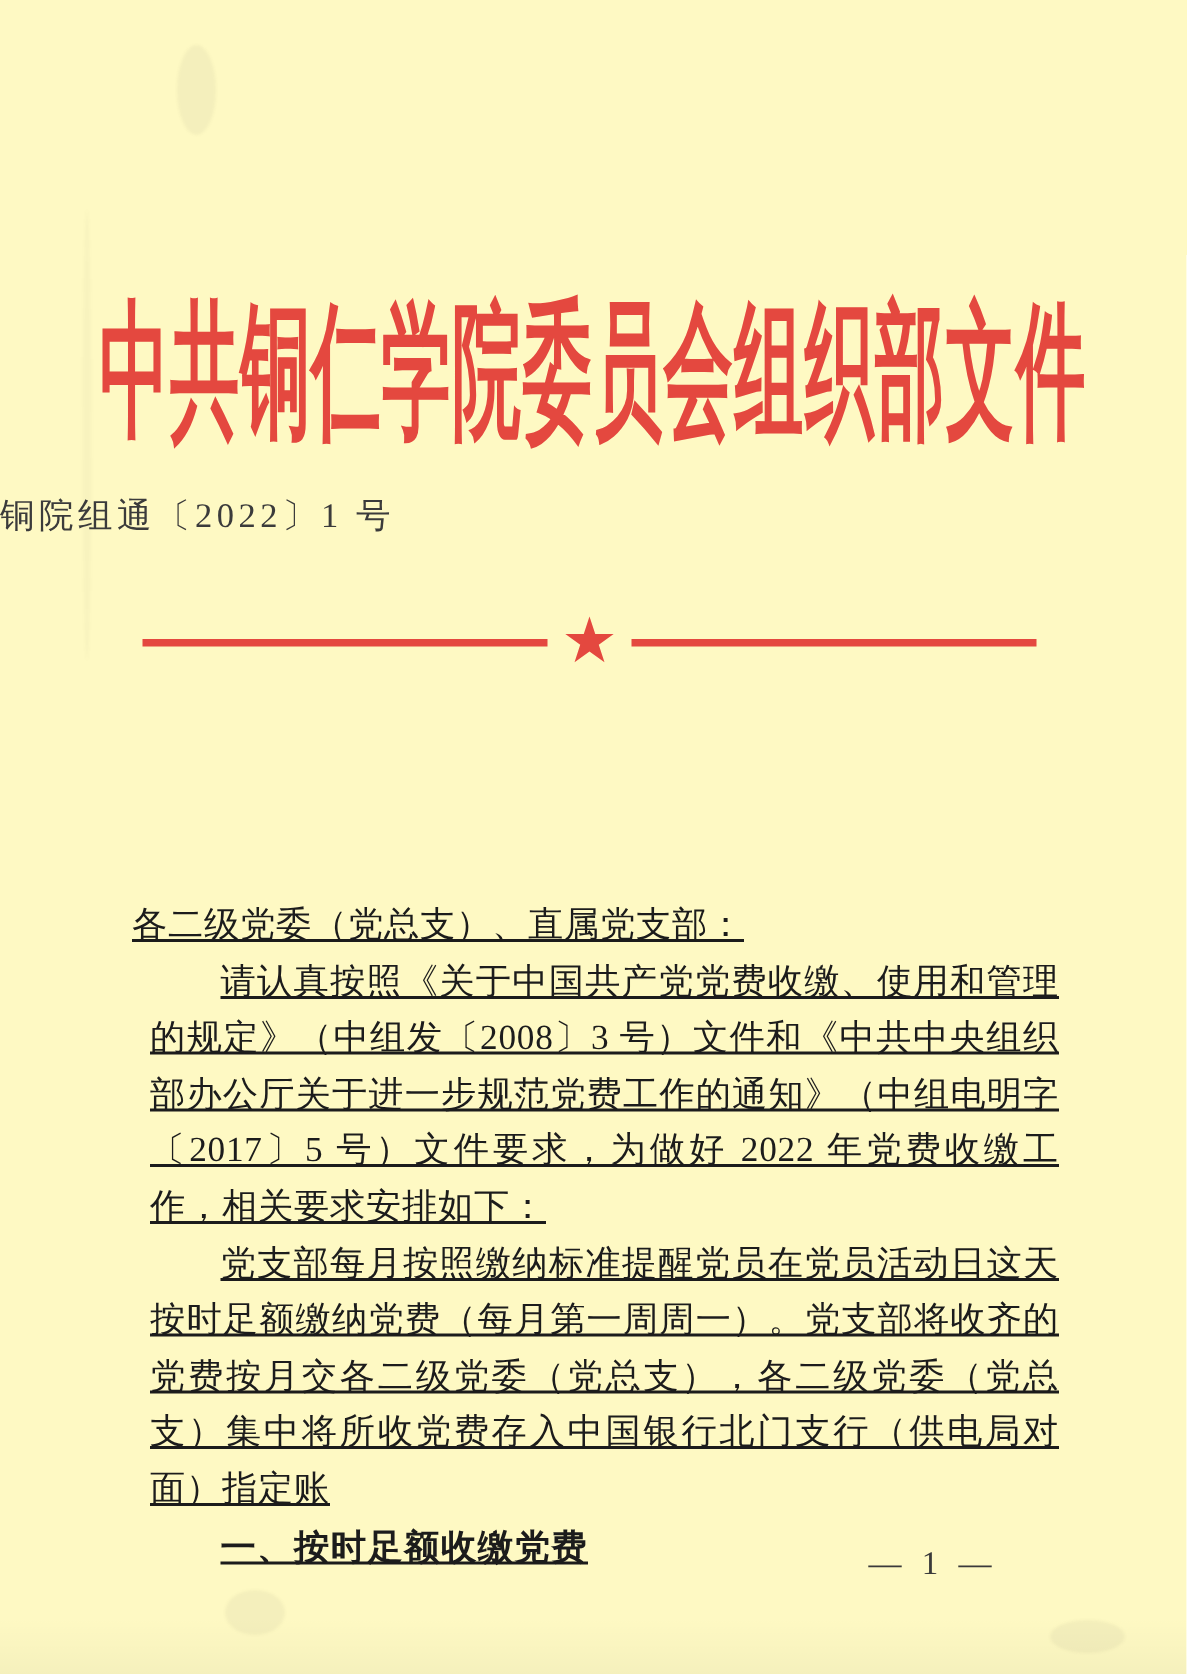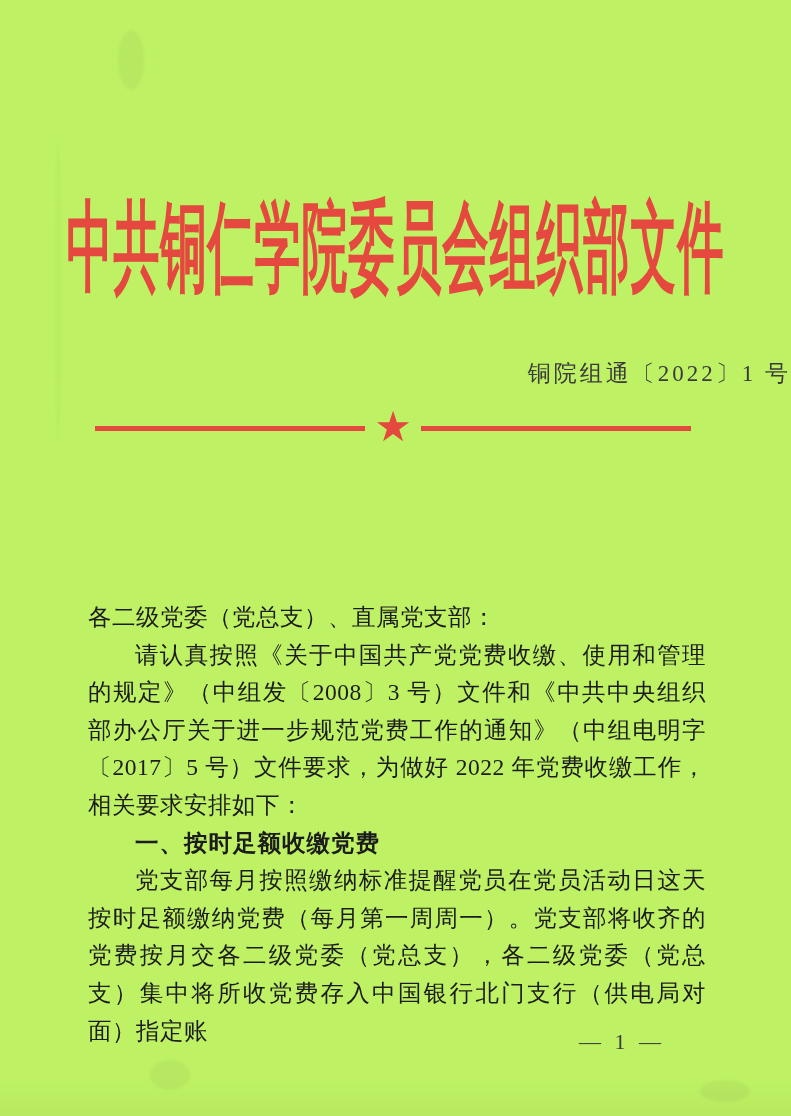--- a/index.html
+++ b/index.html
@@ -6,21 +6,21 @@
   html, body { background: #ffffff; }
   body {
     width: 791px; height: 1116px;
     position: relative;
     overflow: hidden;
     font-family: "Liberation Serif", "DejaVu Serif", serif;
     color: #1c1c1c;
   }
   .page {
     position: absolute; inset: 0;
-    background: #bef264;
+    background: #fef9c3;
     padding-left: 16px;
   }
   
   .speck { position: absolute; background: rgba(60,60,60,0.05); border-radius: 50%; filter: blur(1px); }
   .speck.s1 { left: 118px; top: 30px; width: 26px; height: 60px; }
   .speck.s2 { left: 150px; top: 1060px; width: 40px; height: 30px; }
   .speck.s3 { left: 700px; top: 1080px; width: 50px; height: 22px; }
   .speck.s4 { left: 55px; top: 140px; width: 6px; height: 300px; background: rgba(60,60,60,0.03); }
   .bottom-shade {
     position: absolute; left: 0; right: 0; bottom: 0; height: 38px;
@@ -38,22 +38,22 @@
     font-size: 46px;
     letter-spacing: 1px;
     white-space: nowrap;
     transform: scale(1.0, 2.15);
     transform-origin: center center;
     font-family: "Liberation Serif", "DejaVu Serif", serif;
   }
 
   
   .doc-number {
-    position: absolute; top: 358px; left: 0; width: 100%;
-    text-align: right;
+    position: absolute; top: 328px; left: 0; width: 100%;
+    text-align: left;
     font-size: 23px;
     letter-spacing: 3px;
     color: #3b3b3b;
   }
 
   
   .divider {
     position: absolute; top: 408px; left: 95px; width: 596px; height: 40px;
     display: flex; align-items: center;
   }
@@ -82,23 +82,24 @@
   }
 
   
   .body-block {
     position: absolute; top: 599px; left: 88px; width: 618px;
     font-size: 23.5px;
     line-height: 37.6px;
     text-align: justify;
     color: #1c1c1c;
     letter-spacing: 0.5px;
+    text-decoration: underline;
   }
   .body-block p { margin: 0; }
-  .body-block p.indent { text-indent: 2em; }
+  .body-block p.indent { text-indent: 2em; margin-left: 12px; }
   .body-block p.heading {
     font-weight: bold;
     font-family: "Liberation Sans", "DejaVu Sans", sans-serif;
     letter-spacing: 1px;
   }
 
   
   .page-number {
     position: absolute; top: 1029px; right: 126px;
     font-size: 22px;
@@ -129,19 +130,19 @@
     <span class="star">★</span>
     <span class="rule"></span>
   </div>
 
   <div class="title-block">
   </div>
 
   <div class="body-block">
     <p>各二级党委（党总支）、直属党支部：</p>
     <p class="indent">请认真按照《关于中国共产党党费收缴、使用和管理的规定》（中组发〔2008〕3 号）文件和《中共中央组织部办公厅关于进一步规范党费工作的通知》（中组电明字〔2017〕5 号）文件要求，为做好 2022 年党费收缴工作，相关要求安排如下：</p>
+    <p class="indent">党支部每月按照缴纳标准提醒党员在党员活动日这天按时足额缴纳党费（每月第一周周一）。党支部将收齐的党费按月交各二级党委（党总支），各二级党委（党总支）集中将所收党费存入中国银行北门支行（供电局对面）指定账</p>
     <p class="indent heading">一、按时足额收缴党费</p>
-    <p class="indent">党支部每月按照缴纳标准提醒党员在党员活动日这天按时足额缴纳党费（每月第一周周一）。党支部将收齐的党费按月交各二级党委（党总支），各二级党委（党总支）集中将所收党费存入中国银行北门支行（供电局对面）指定账</p>
   </div>
 
   <div class="page-number">— 1 —</div>
 
 </div>
 
 </body></html>

